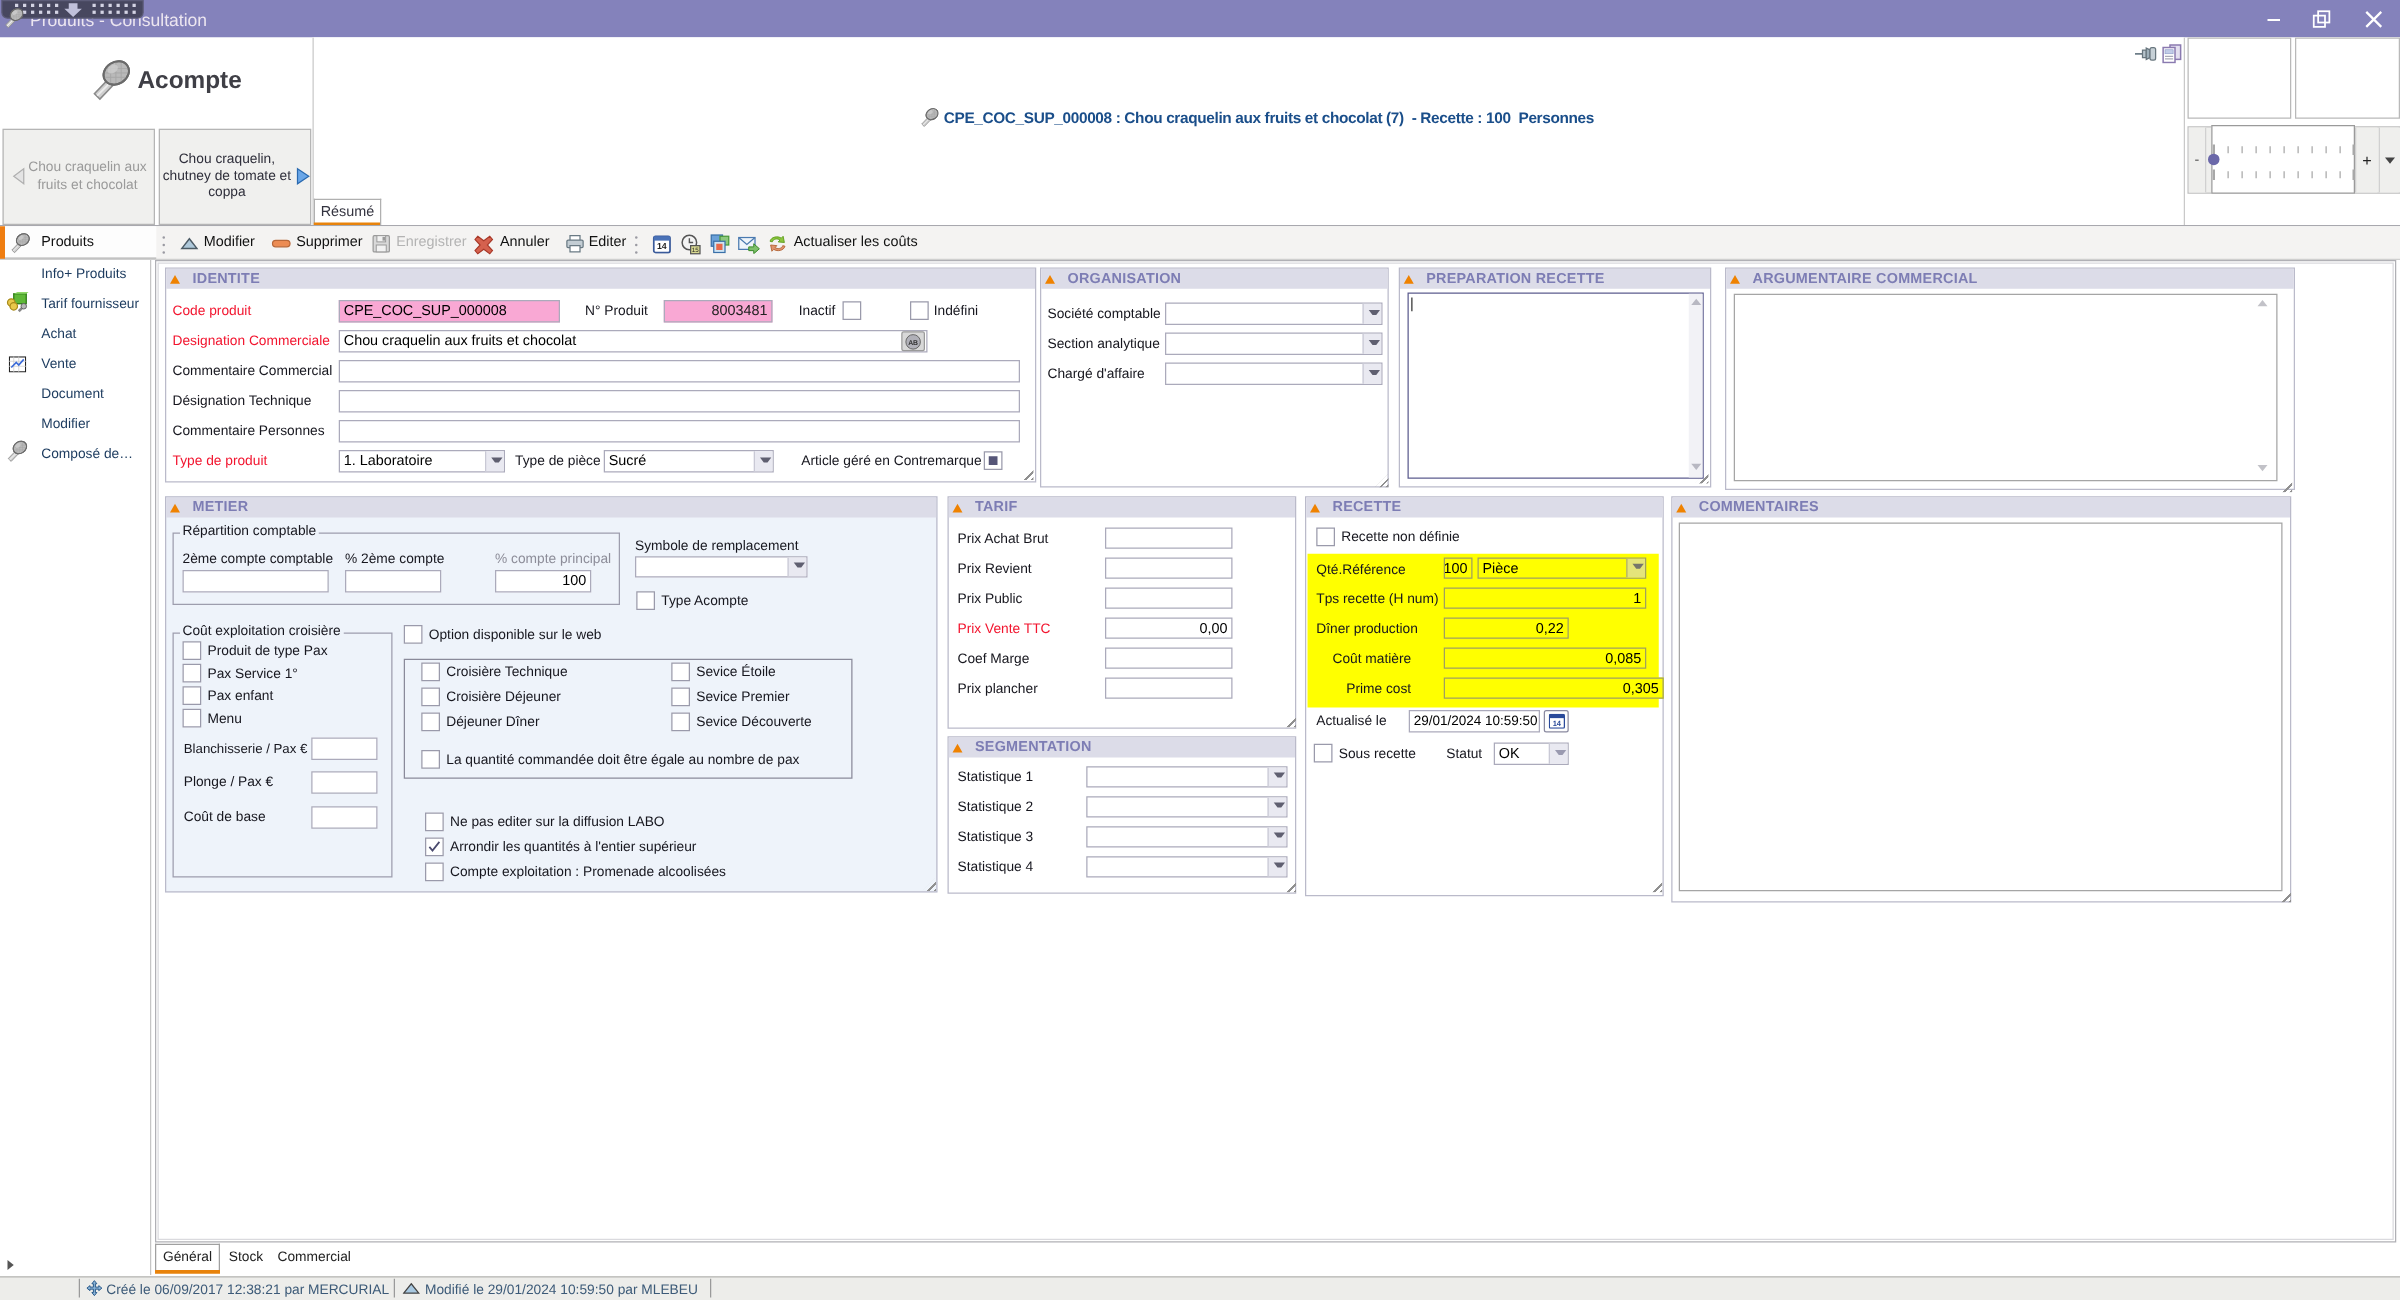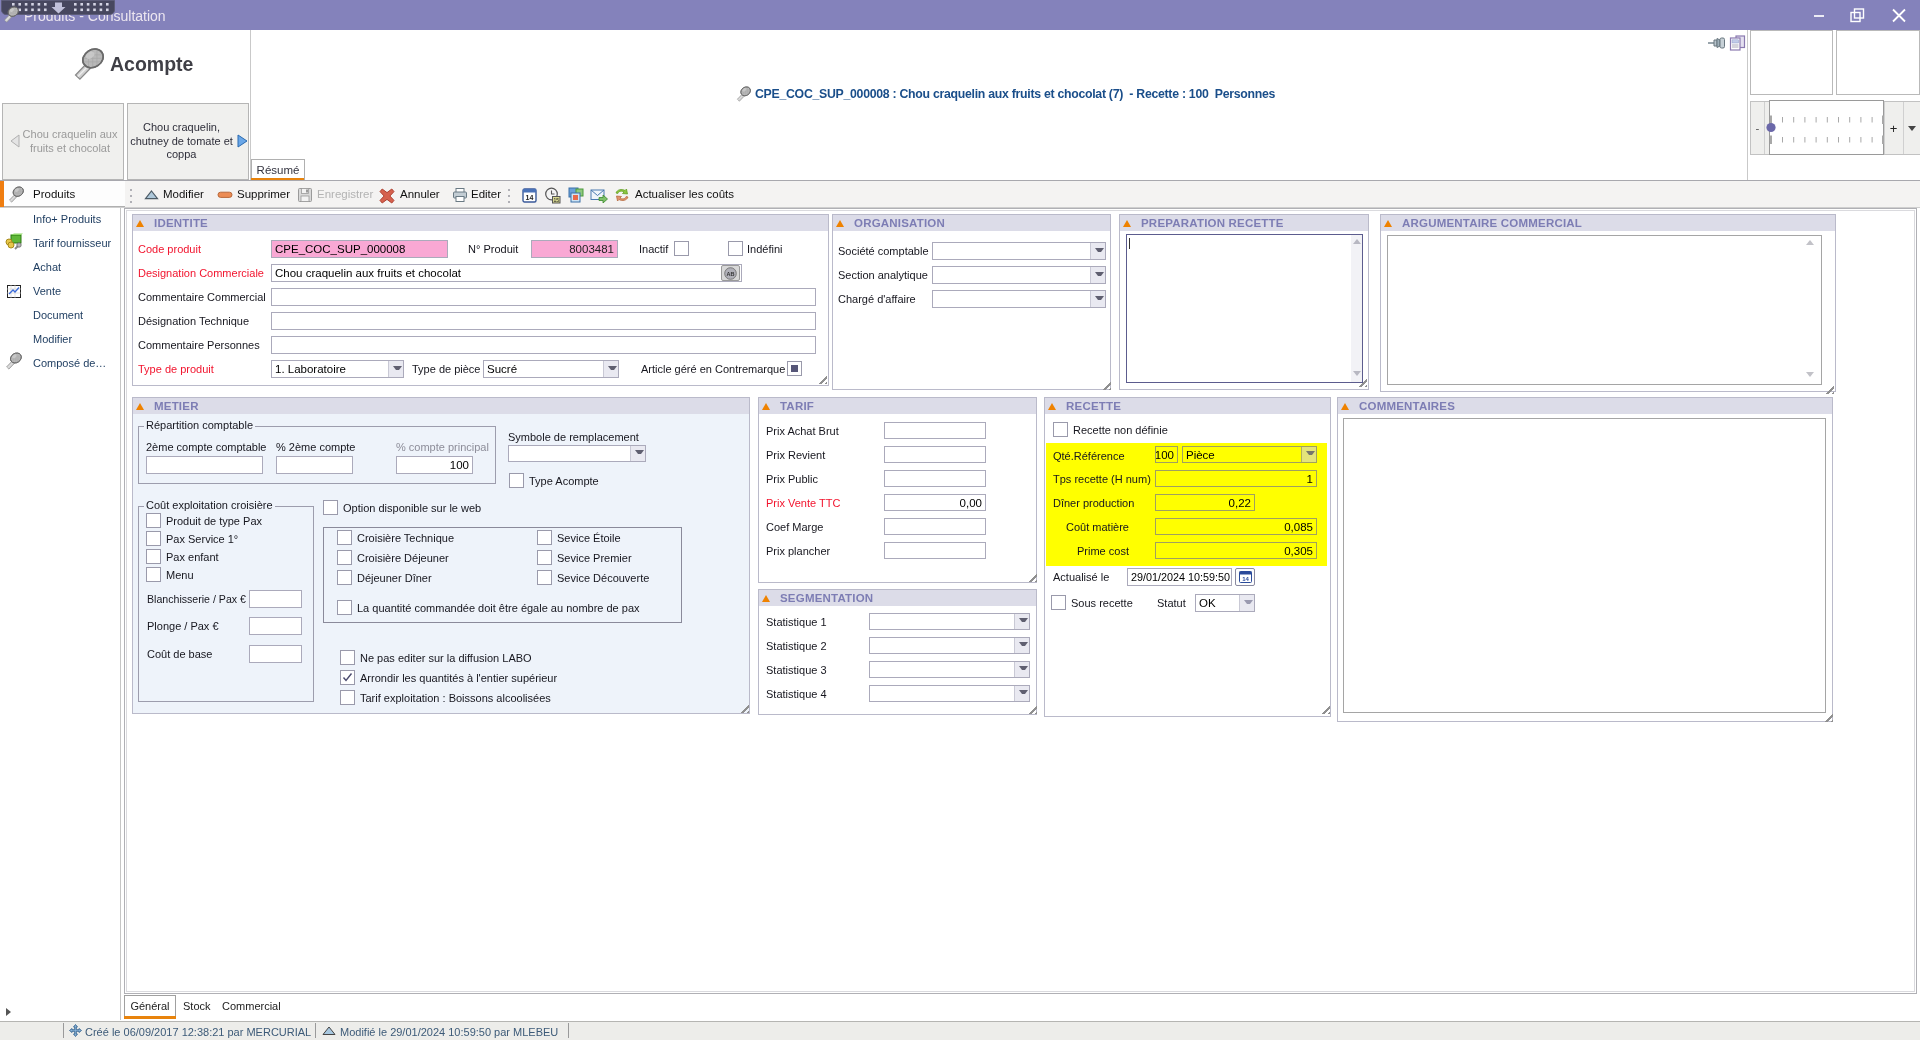--- a/index.html
+++ b/index.html
@@ -436,21 +436,21 @@
 <div class="cb" style="left:337px;top:600px"></div>
 <div class="lbl" style="left:357px;top:602px">La quantité commandée doit être égale au nombre de pax</div>
 
 <div class="cb" style="left:340px;top:650px"></div>
 <div class="lbl" style="left:360px;top:652px">Ne pas editer sur la diffusion LABO</div>
 <div class="cb" style="left:340px;top:670px"><svg width="13" height="13" viewBox="0 0 13 13">
       <path d="M2.5 6.5 L5 9.5 L10.5 2.5" fill="none" stroke="#4a4a6e" stroke-width="1.4"></path>
     </svg></div>
 <div class="lbl" style="left:360px;top:672px">Arrondir les quantités à l'entier supérieur</div>
 <div class="cb" style="left:340px;top:690px"></div>
-<div class="lbl" style="left:360px;top:692px">Tarif exploitation : Boissons alcoolisées</div>
+<div class="lbl" style="left:360px;top:692px">Compte exploitation : Promenade alcoolisées</div>
 <div class="grip" style="left:738px;top:702px"></div>
 
 <div class="sec" style="left:758px;top:397px;width:279px;height:186px">
  <div class="sech"><span class="tri"></span>TARIF</div>
 </div>
 <div class="lbl" style="left:766px;top:425px">Prix Achat Brut</div>
 <div class="inp" style="left:884px;top:422px;width:102px;height:17px"></div>
 <div class="lbl" style="left:766px;top:449px">Prix Revient</div>
 <div class="inp" style="left:884px;top:446px;width:102px;height:17px"></div>
 <div class="lbl" style="left:766px;top:473px">Prix Public</div>
@@ -510,21 +510,21 @@
       <span class="dn" style="margin-top:0;border-top-color:#76766a"></span>
     </span>
   </div>
 <div class="lbl" style="left:1053px;top:473px">Tps recette (H num)</div>
 <div class="inp r" style="left:1155px;top:470px;width:162px;height:17px;background:#ffff00;border-color:#a0a060">1</div>
 <div class="lbl" style="left:1053px;top:497px">Dîner production</div>
 <div class="inp r" style="left:1155px;top:494px;width:100px;height:17px;background:#ffff00;border-color:#a0a060">0,22</div>
 <div class="lbl" style="left:1066px;top:521px">Coût matière</div>
 <div class="inp r" style="left:1155px;top:518px;width:162px;height:17px;background:#ffff00;border-color:#a0a060">0,085</div>
 <div class="lbl" style="left:1077px;top:545px">Prime cost</div>
-<div class="inp r" style="left:1155px;top:542px;width:162px;height:17px;background:#ffff00;border-color:#a0a060">0,305</div>
+<div class="inp r" style="left:1155px;top:542px;width:176px;height:17px;background:#ffff00;border-color:#a0a060">0,305</div>
 <div class="lbl" style="left:1053px;top:571px">Actualisé le</div>
 <div class="inp" style="left:1127px;top:568px;width:105px;height:18px;font-size:10.8px">29/01/2024 10:59:50</div>
 <div class="a" style="left:1235px;top:568px;width:20px;height:18px;background:#fdfdfd;border:1px solid #8a8aa0;border-radius:2px;display:flex;align-items:center;justify-content:center">
  <svg width="13" height="12" viewBox="0 0 13 12">
       <rect x=".5" y=".5" width="12" height="11" rx="1" fill="#fff" stroke="#2a4a9a" stroke-width="1"></rect>
       <rect x=".5" y=".5" width="12" height="3" fill="#2a4a9a"></rect>
       <text x="6.5" y="10" font-size="6" font-weight="bold" fill="#2a4a9a" text-anchor="middle" font-family="Liberation Sans">14</text>
     </svg>
 </div>
 <div class="cb" style="left:1051px;top:595px"></div>

